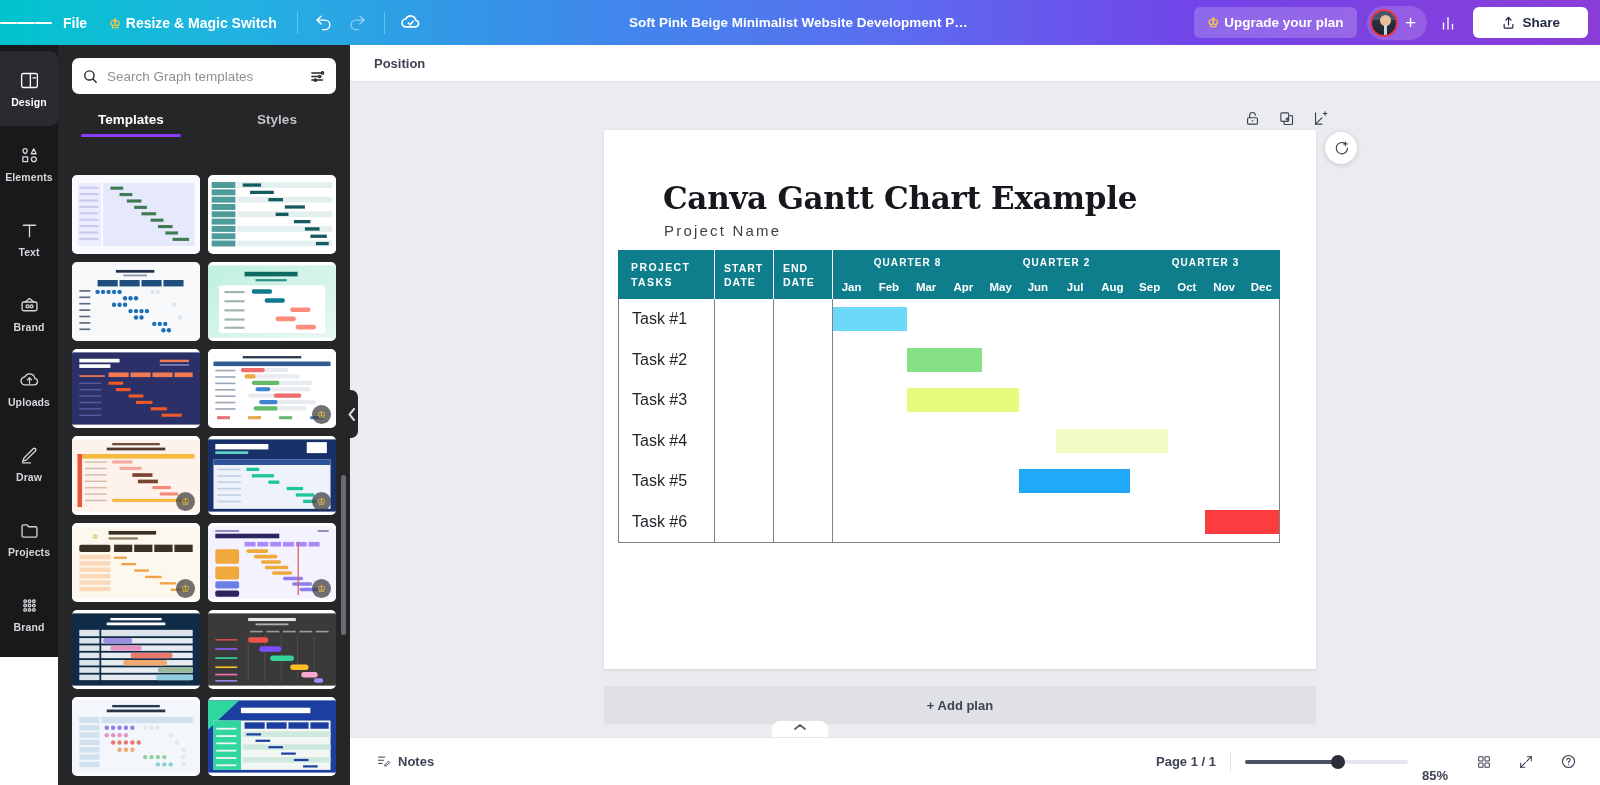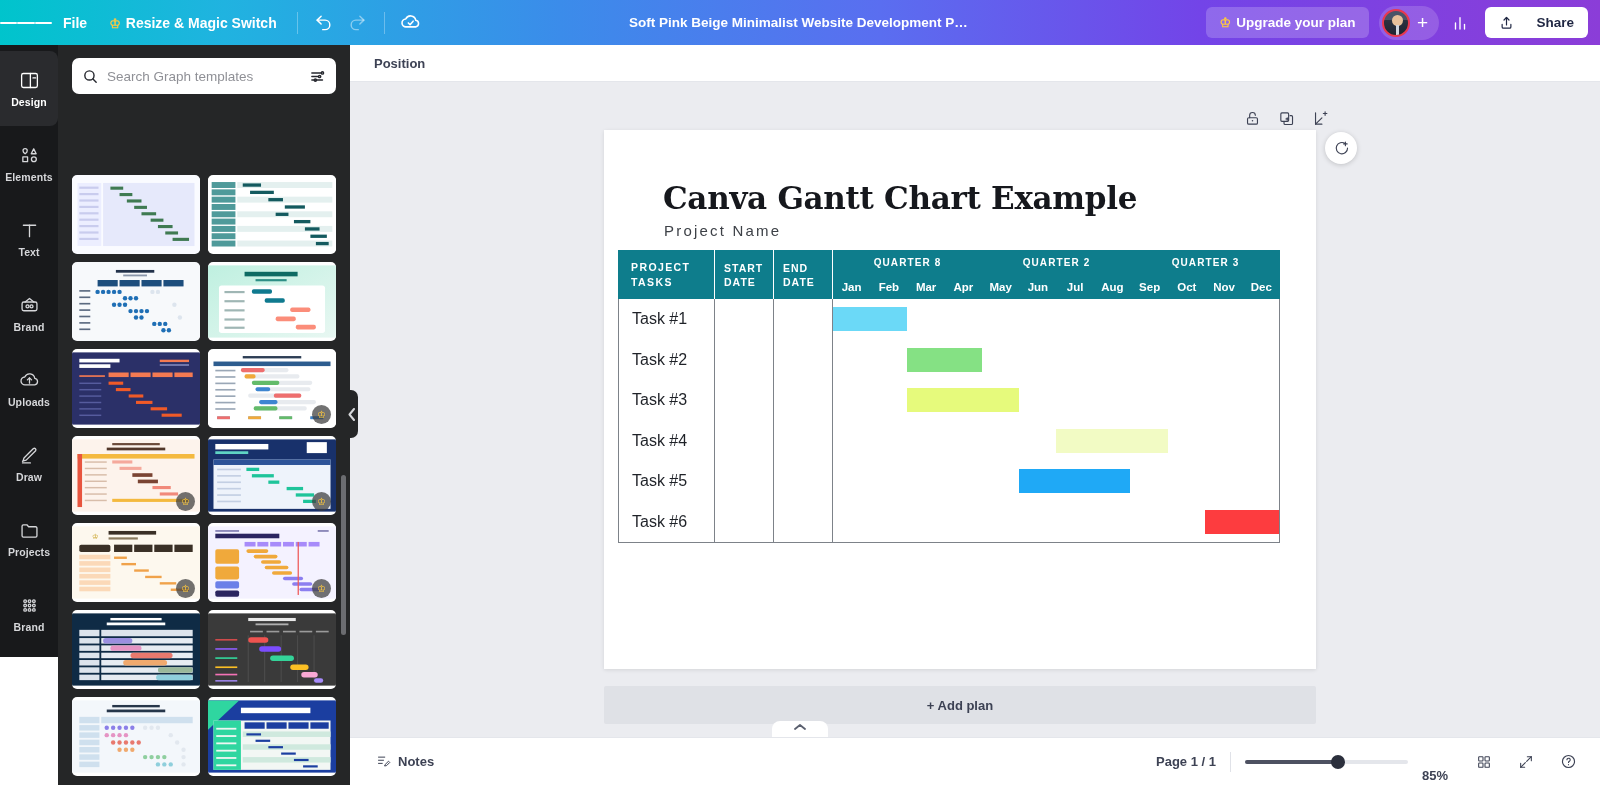--- a/index.html
+++ b/index.html
@@ -43,22 +43,22 @@
     border-radius: 20px; padding: 3px 5px 3px 3px; margin-left: 6px; cursor: pointer; }
   .avatar { width: 28px; height: 28px; border-radius: 50%; border: 2px solid #e8384f;
     background: linear-gradient(180deg,#4a5468 0%,#4a5468 38%,#2b3140 39%,#1f2430 100%);
     position: relative; overflow: hidden; }
   .avatar::before { content:''; position:absolute; top:4px; left:8px; width:11px; height:11px;
     border-radius:50%; background:#e8c09a; }
   .avatar::after { content:''; position:absolute; bottom:0; left:12px; width:3px; height:10px;
     background:#cfd4de; }
   .plus-btn { width: 24px; height: 24px; color: #fff; font-size: 19px; display:flex;
     align-items:center; justify-content:center; font-weight:300; }
-  .share-btn { background: #fff; color: #1f2642; border-radius: 6px; padding: 8px 14px;
-    font-size: 13.5px; font-weight: bold; display: flex; align-items: center; gap: 22px;
+  .share-btn { background: #fff; color: #1f2642; border-radius: 6px; padding: 8px 28px;
+    font-size: 13.5px; font-weight: bold; display: flex; align-items: center; gap: 6px;
     cursor: pointer; margin-left: 4px; }
   .share-btn svg { stroke: #1f2642; fill: none; stroke-width: 1.9; stroke-linecap: round;
     stroke-linejoin: round; }
 
   
   .rail { position: absolute; top: 45px; left: 0; width: 58px; height: 612px;
     background: #18191b; display: flex; flex-direction: column; align-items: center;
     padding-top: 6px; z-index: 30; }
   .rail-item { width: 58px; height: 75px; display: flex; flex-direction: column;
     align-items: center; justify-content: center; cursor: pointer; gap: 5px;
@@ -341,20 +341,25 @@
           <svg width="17" height="17" viewBox="0 0 24 24" style="stroke:#25272e;fill:none;stroke-width:2;stroke-linecap:round;">
               <path d="M4 7h13"></path>
               <path d="M4 12h9"></path>
               <path d="M4 17h15"></path>
               <circle cx="19" cy="7" r="1.6"></circle>
               <circle cx="15" cy="12" r="1.6"></circle>
               <circle cx="9" cy="17" r="1.6"></circle>
             </svg>
         </div>
       </div>
+    </div>
+    <div class="tabs">
+      <div class="tab active">Templates</div>
+      <div class="tab">Styles</div>
+      <div class="tab-underline"></div>
     </div>
 
     <div class="thumbs">
       <div class="thumb-grid">
 
         <div class="thumb" style="background:#fafbff;">
           <svg width="100%" height="100%" viewBox="0 0 140 79">
               <rect width="140" height="79" fill="#fafbff"></rect>
               <rect x="6" y="5" width="26" height="69" fill="#eceeff"></rect>
               <g fill="#c9ccee">

